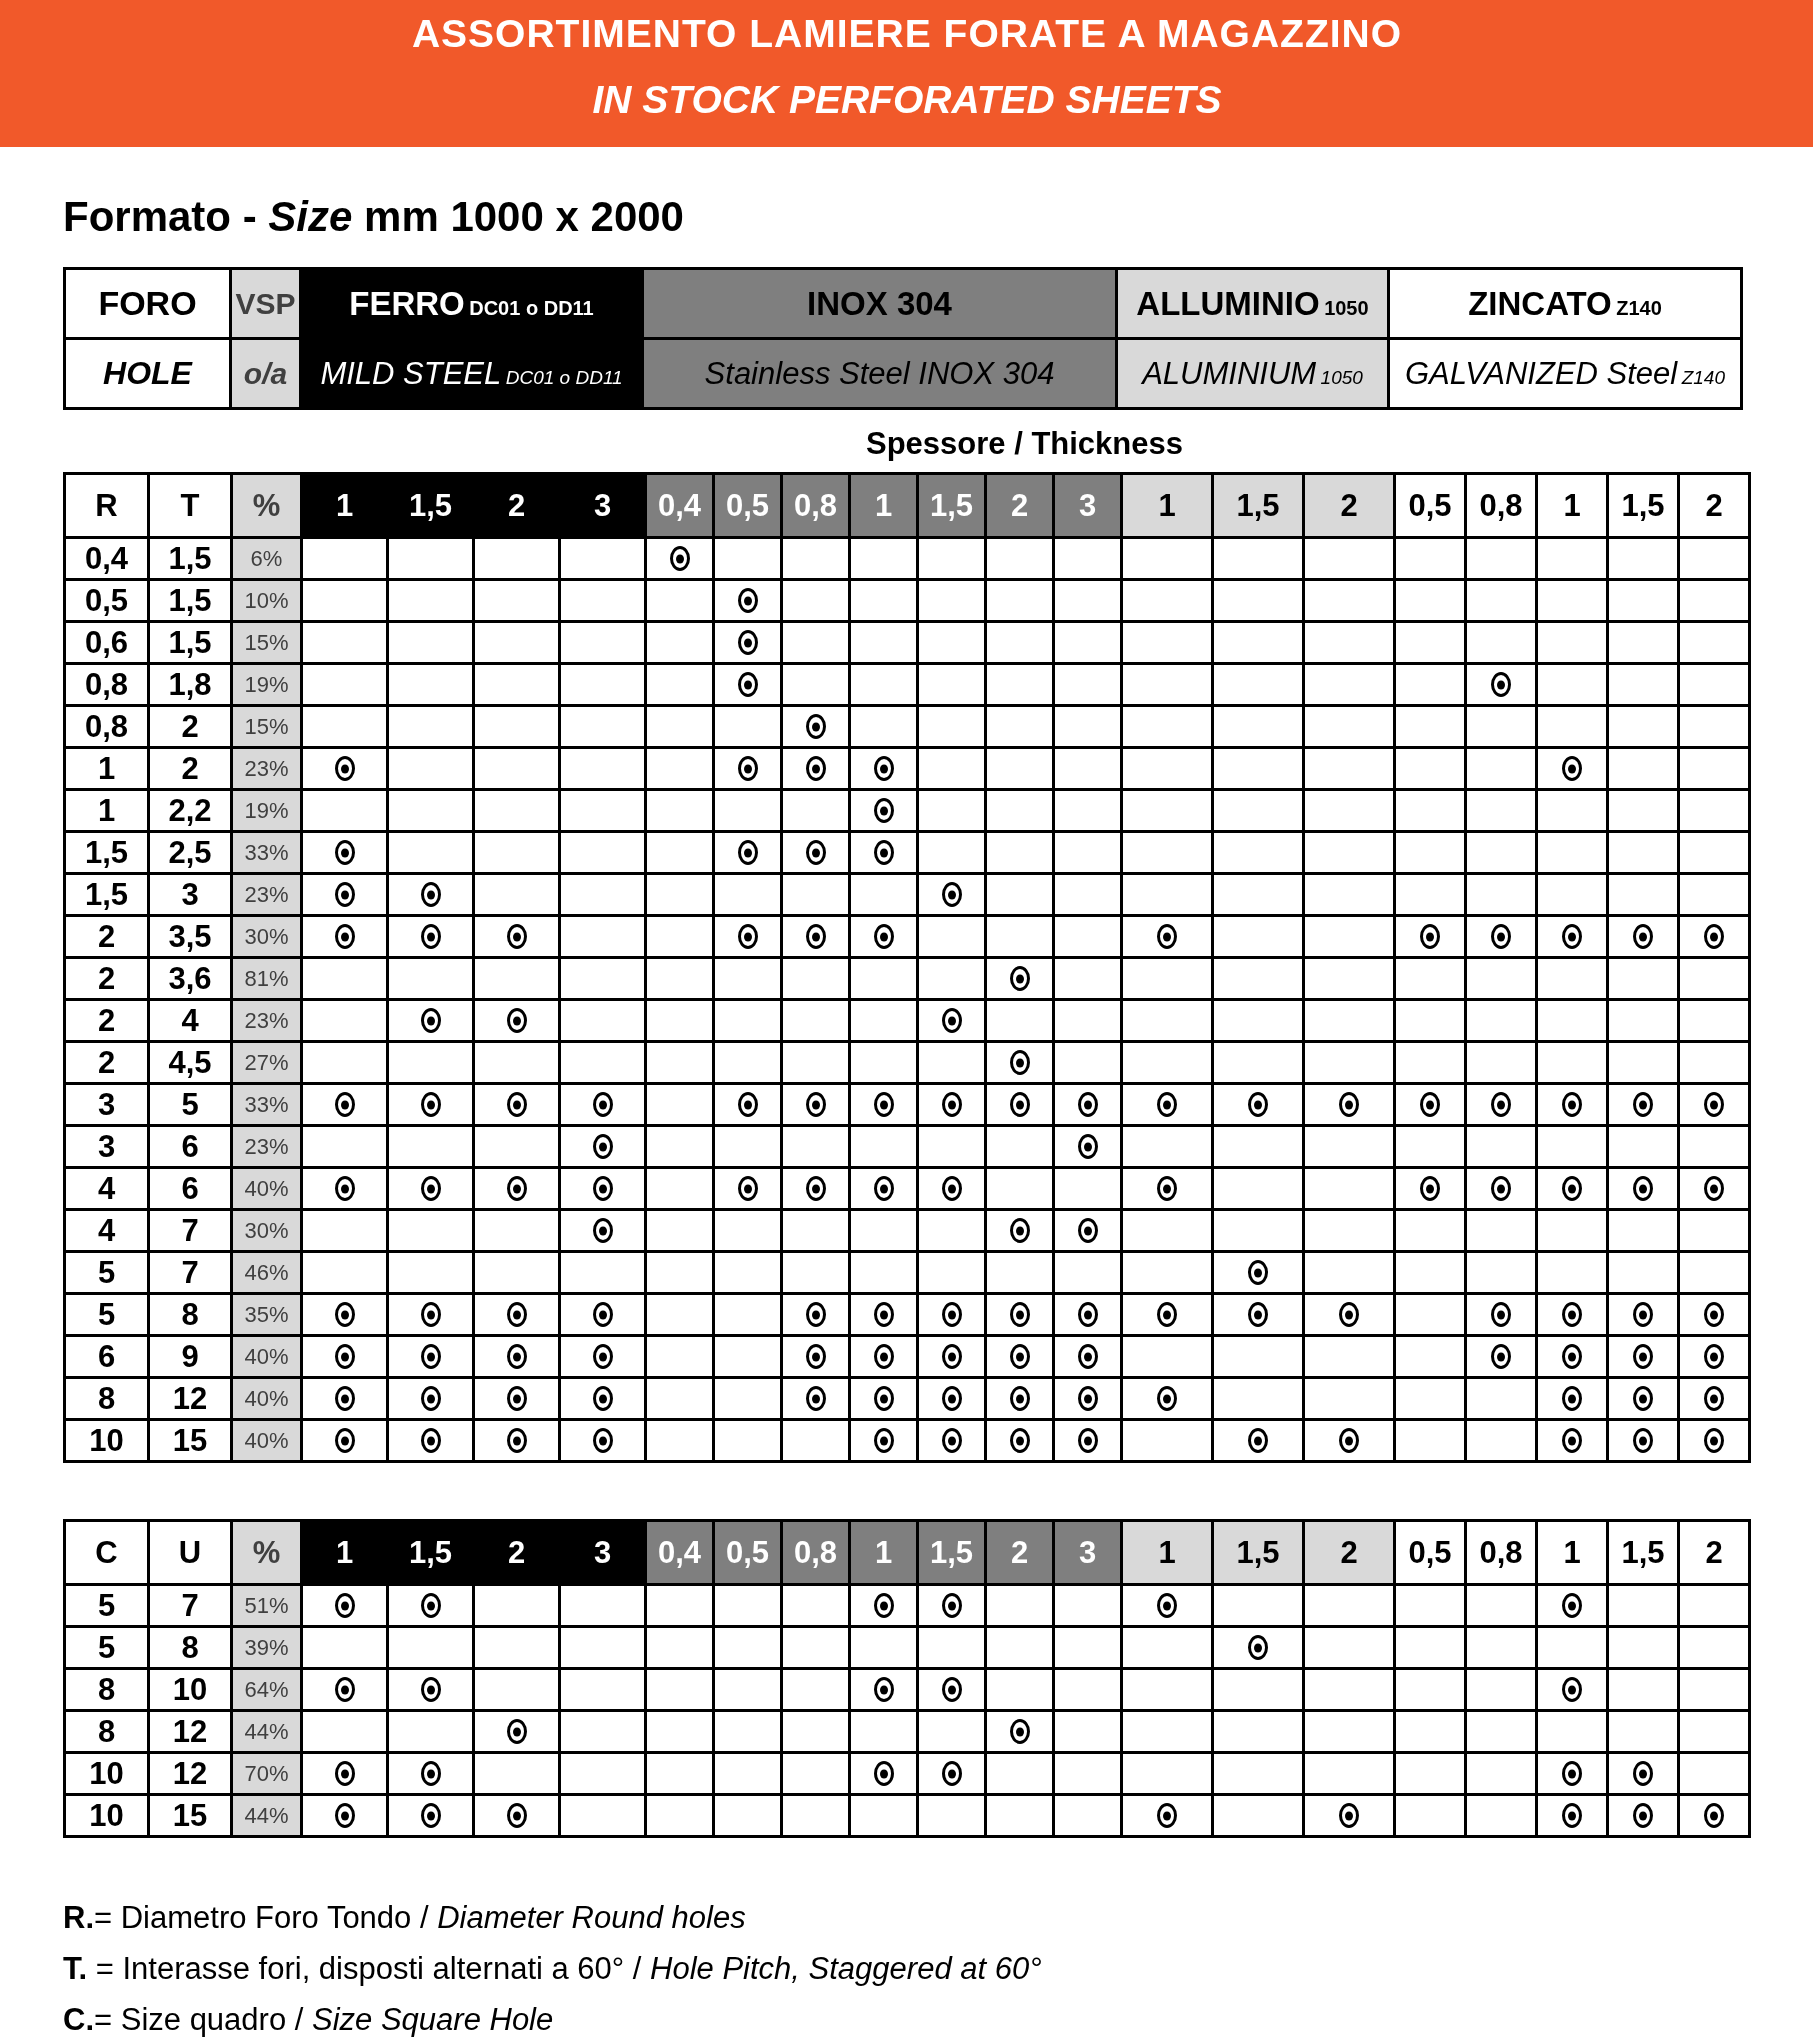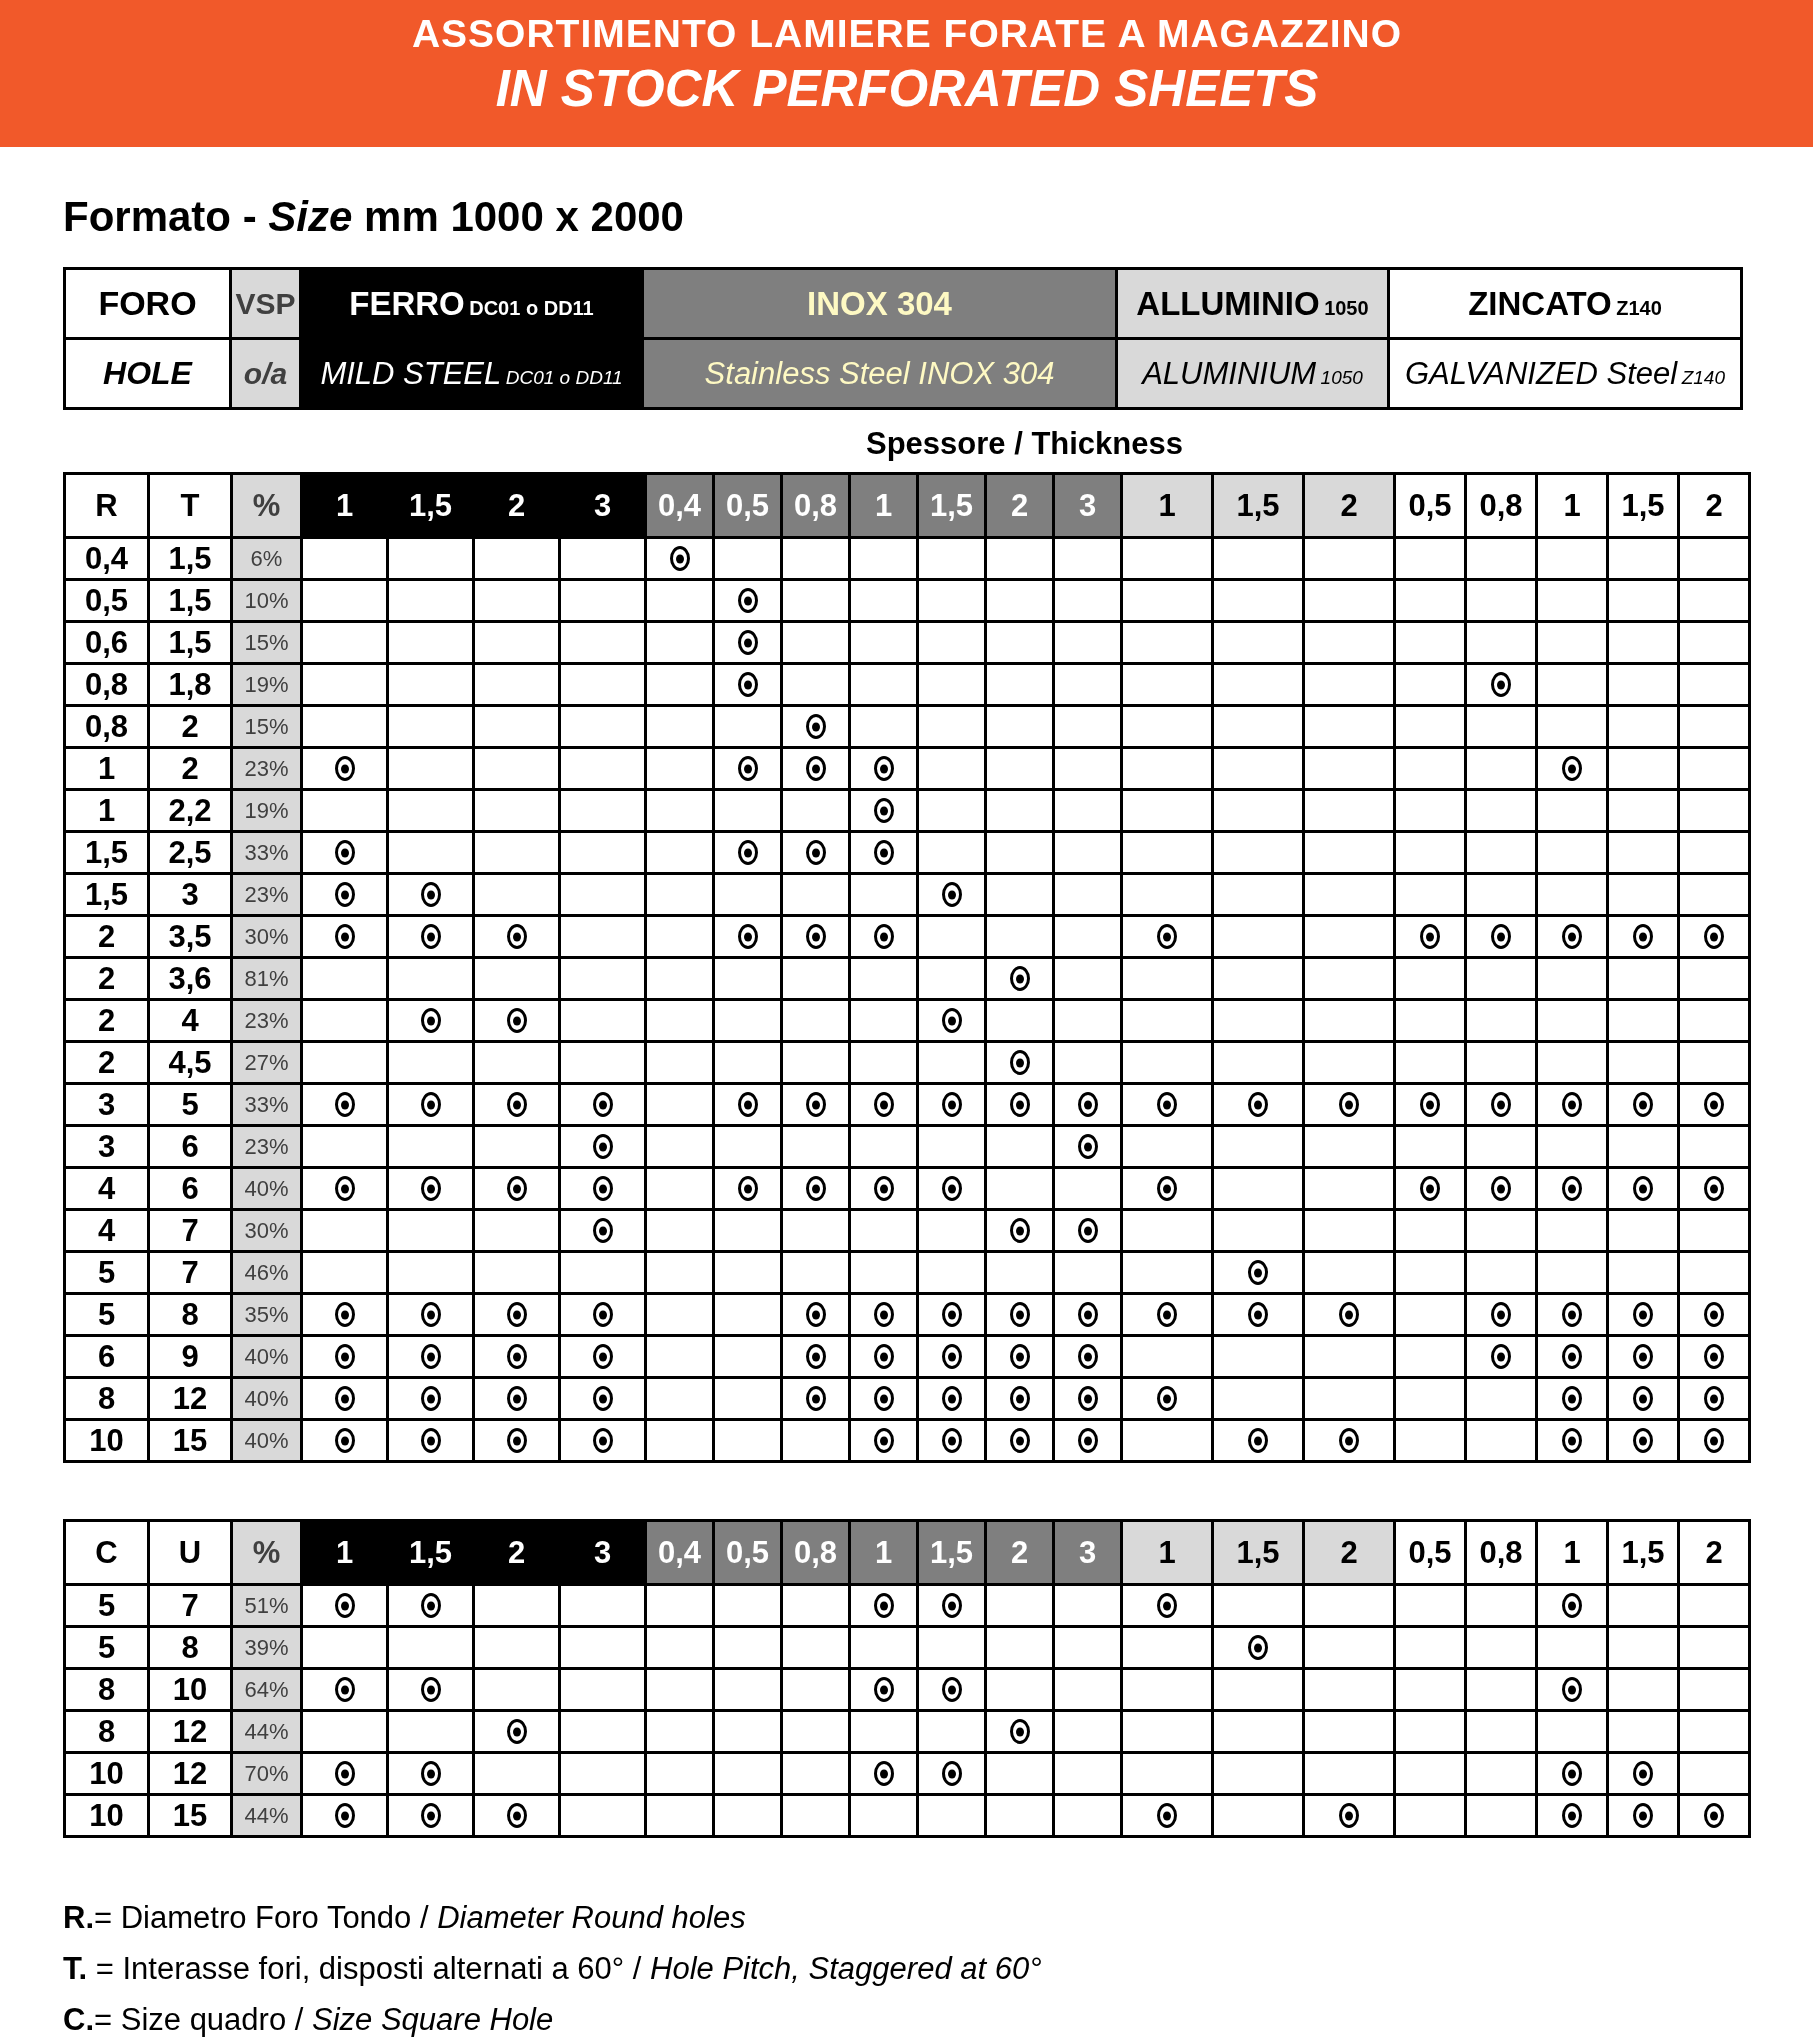--- a/index.html
+++ b/index.html
@@ -9,37 +9,37 @@
     font-family:"Liberation Sans", sans-serif;
     color:#000;
   }
   .banner {
     width:100%; height:147px;
     background: var(--accent, #F1592A);
     color:#fff; text-align:center;
     padding-top:6px;
   }
   .banner .title   { font-size:39px; font-weight:bold; letter-spacing:1px; line-height:56px; }
-  .banner .subtitle{ font-size:51px; font-weight:bold; font-style:italic; line-height:48px; margin-top:3px; }
+  .banner .subtitle{ font-size:39px; font-weight:bold; font-style:italic; line-height:48px; margin-top:14px; }
 
   .format-line { margin:46px 0 26px 63px; font-size:42px; font-weight:bold; }
   .format-line .en-it { font-style:italic; }
 
   table { border-collapse:collapse; table-layout:fixed; }
   .sheet-table { margin-left:63px; }
   .sheet-table td, .sheet-table th { border:3px solid #000; padding:0; text-align:center; vertical-align:middle; overflow:hidden; }
 
   
   .materials th { height:70px; }
   .mat-main { font-size:33px; font-weight:bold; }
   .mat-sub  { font-size:20px; font-weight:bold; }
   .mat-row2 .mat-main { font-style:italic; font-weight:normal; font-size:31px; }
   .mat-row2 .mat-sub  { font-style:italic; font-weight:normal; font-size:19px; }
   .bg-ferro { background:var(--ferro-bg,#000); color:#fff;margin-top:32px; }
-  .bg-inox  { background:var(--inox-bg,#7f7f7f); color:#fef9c3; }
+  .bg-inox  { background:var(--inox-bg,#7f7f7f); color:#000000; }
   .bg-allu  { background:var(--allu-bg,#d9d9d9); color:#000; }
   .bg-white { background:#fff; color:#000; }
   .bg-pct   { background:var(--pct-bg,#d9d9d9); color:#404040; }
   .vsp-cell { font-size:30px; font-weight:bold; }
   .foro-cell{ font-size:34px; font-weight:bold; }
   .oa-cell  { font-size:30px; font-weight:bold; font-style:italic; }
   .hole-cell{ font-size:32px; font-style:italic; }
 
   .thickness-label {
     margin-left:299px; width:1451px; text-align:center;

